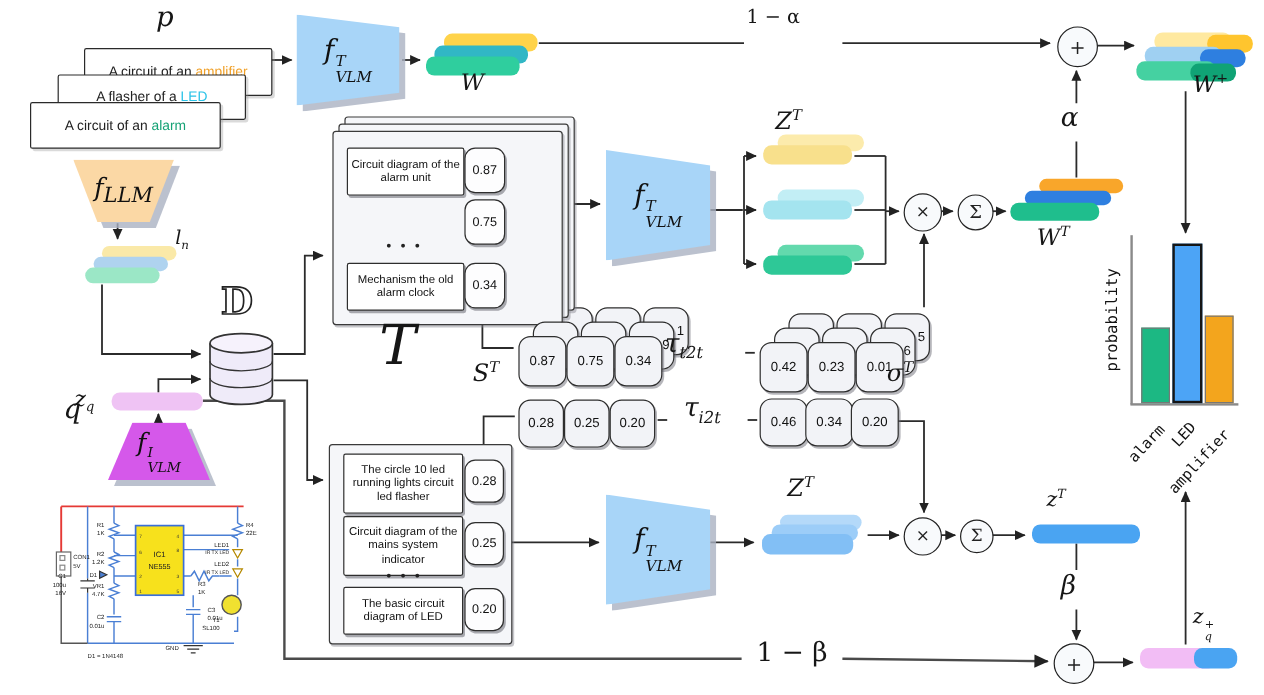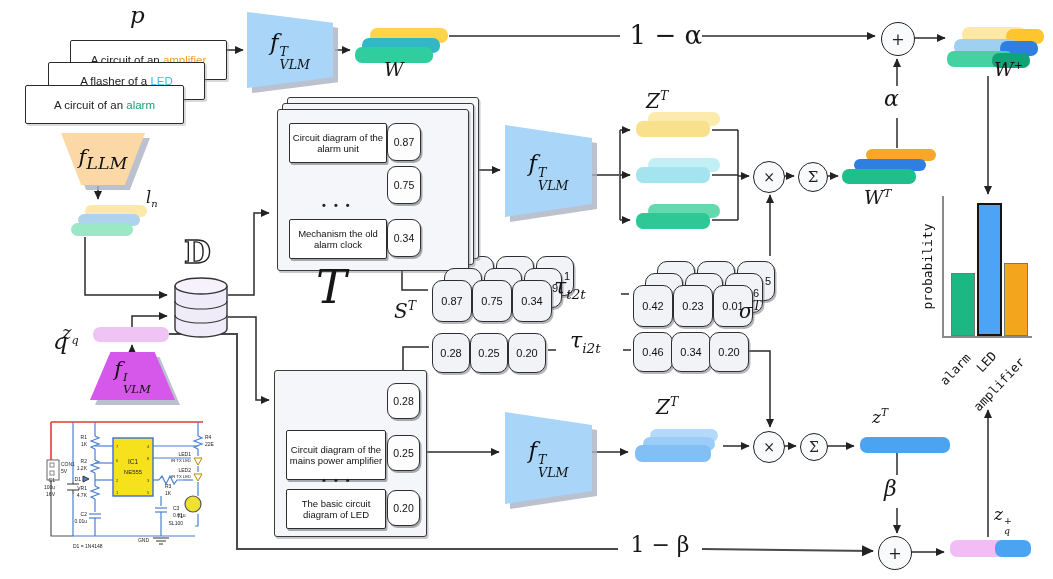--- a/index.html
+++ b/index.html
@@ -157,21 +157,21 @@
             <span>VLM</span>
           </span></span>
     </div>
   </div>
 
   <div class="bar" style="left:370px;top:28px;width:78px;height:15px;background:#FFD34A;"></div>
   <div class="bar" style="left:362px;top:38px;width:78px;height:15px;background:#31B7C5;"></div>
   <div class="bar" style="left:355px;top:47px;width:78px;height:16px;background:#2FCE9E;"></div>
   <div class="mathl" style="left:384px;top:58px;font-size:19px;">W</div>
 
-  <div class="mathl noital" style="left:622px;top:20px;width:80px;text-align:right;font-size:26px;">1 − α</div>
+  <div class="mathl noital" style="left:622px;top:4px;width:80px;text-align:left;font-size:16px;">1 − α</div>
 
   <div class="circle-op" style="left:881px;top:22px;width:32px;height:32px;font-size:16px;">
       <span>+</span>
     </div>
   <div class="bar" style="left:962px;top:27px;width:64px;height:15px;background:#FFE9A0;"></div>
   <div class="bar" style="left:1006px;top:29px;width:38px;height:15px;background:#FFC52E;"></div>
   <div class="bar" style="left:954px;top:39px;width:64px;height:15px;background:#9FD0F2;"></div>
   <div class="bar" style="left:1000px;top:41px;width:38px;height:15px;background:#2E7FE0;"></div>
   <div class="bar" style="left:947px;top:51px;width:66px;height:16px;background:#45D1A1;"></div>
   <div class="bar" style="left:992px;top:53px;width:38px;height:15px;background:#10A375;"></div>
@@ -247,22 +247,23 @@
     </div>
   <div class="circle-op" style="left:798px;top:162px;width:28px;height:28px;font-size:15px;">
       <span>Σ</span>
     </div>
   <div class="bar" style="left:866px;top:149px;width:70px;height:12px;background:#F9A62A;"></div>
   <div class="bar" style="left:854px;top:159px;width:72px;height:12px;background:#2E7FE0;"></div>
   <div class="bar" style="left:842px;top:169px;width:74px;height:15px;background:#1FBE8D;"></div>
   <div class="mathl" style="left:864px;top:186px;font-size:19px;"><span>W</span><sup>T</sup></div>
 
   <div class="card" style="left:274px;top:370px;width:151px;height:165px;"></div>
+  <div class="capbox" style="left:286px;top:378px;width:94px;height:46px;">The circle 10 led running lights circuit led flasher</div>
   <div class="scorebox" style="left:387px;top:383px;width:31px;height:34px;">0.28</div>
-  <div class="capbox" style="left:286px;top:430px;width:94px;height:46px;">Circuit diagram of the mains power amplifier</div>
+  <div class="capbox" style="left:286px;top:430px;width:94px;height:46px;">Circuit diagram of the mains system indicator</div>
   <div class="scorebox" style="left:387px;top:435px;width:31px;height:34px;">0.25</div>
   <div class="dots" style="left:322px;top:474px;">• • •</div>
   <div class="capbox" style="left:286px;top:489px;width:94px;height:36px;">The basic circuit diagram of LED</div>
   <div class="scorebox" style="left:387px;top:490px;width:31px;height:34px;">0.20</div>
 
   <div class="sqbox" style="left:432px;top:333px;width:36px;height:38px;z-index:4;">0.28</div>
   <div class="sqbox" style="left:470px;top:333px;width:36px;height:38px;z-index:4;">0.25</div>
   <div class="sqbox" style="left:508px;top:333px;width:36px;height:38px;z-index:4;">0.20</div>
   <div class="mathl" style="left:560px;top:328px;font-size:22px;margin-left:10px;"><span>τ</span><sub>i2t</sub></div>
   <div class="sqbox" style="left:633px;top:332px;width:38px;height:38px;z-index:4;">0.46</div>

